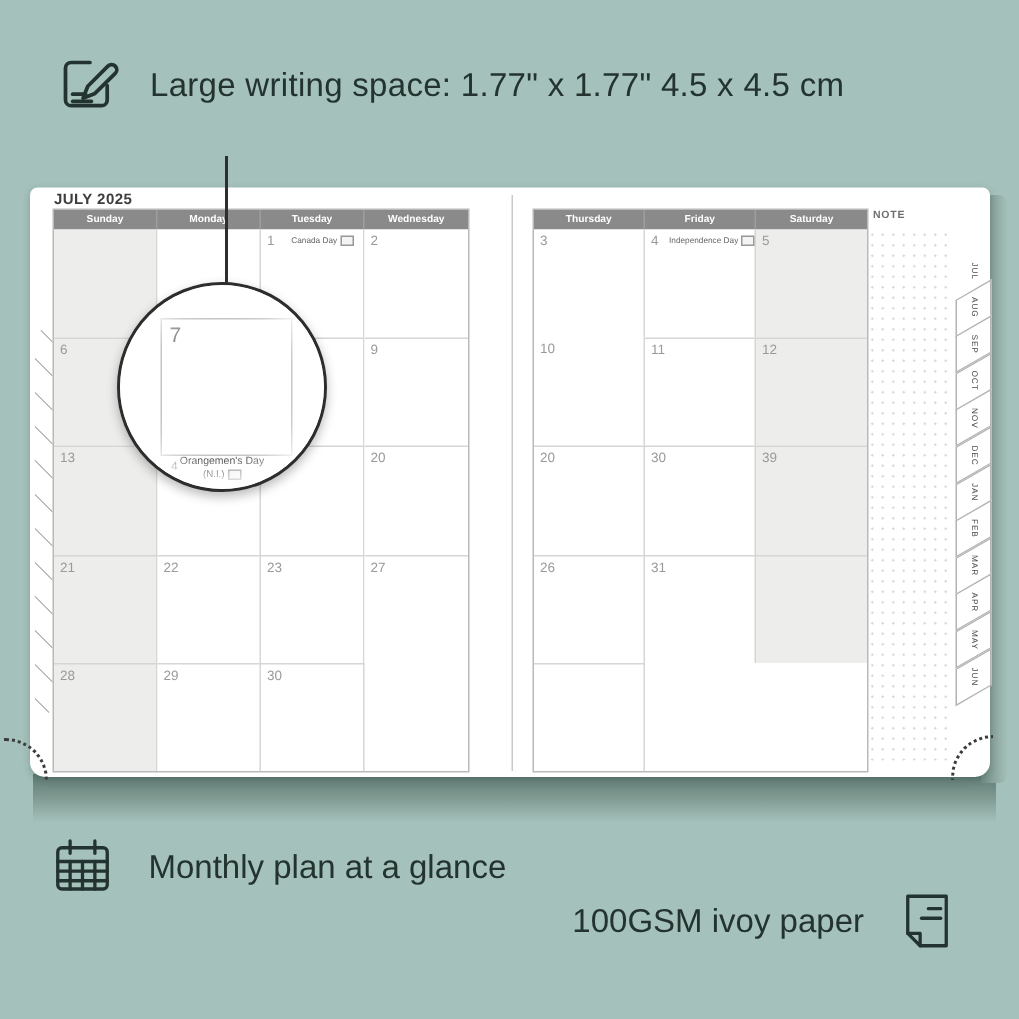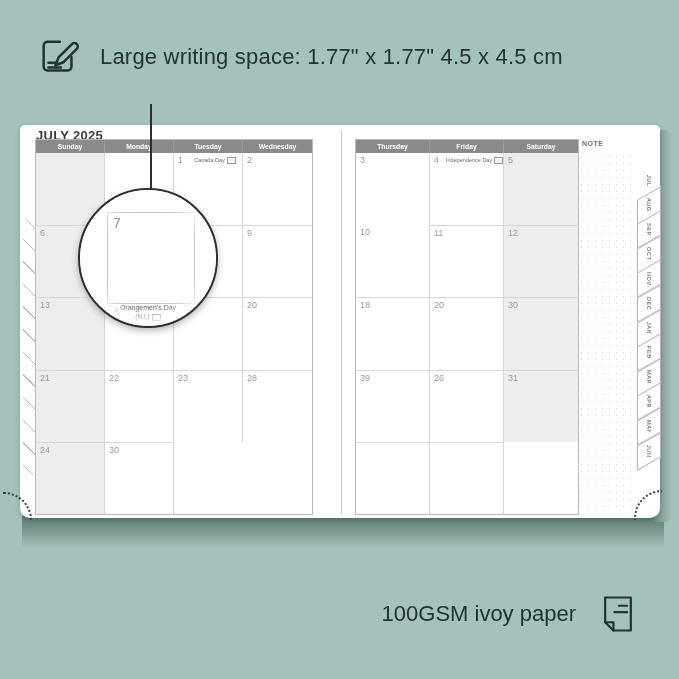--- a/index.html
+++ b/index.html
@@ -23,21 +23,21 @@
 
   
   .spread{position:absolute;left:20px;top:125px;width:640px;height:393px;background:#fff;z-index:1;
     border-radius:5px 5px 10px 10px;box-shadow:0 2px 5px rgba(40,60,55,.25);}
   .spine{position:absolute;left:321px;top:5px;width:1px;height:384px;background:#c9c9c9;}
 
   .hatch{position:absolute;left:3px;top:68px;width:26px;height:294px;
     background:repeating-linear-gradient(45deg,transparent 0 15px,#acacac 15px 16px);
     clip-path:polygon(0 11%,100% 0,100% 89%,0 100%);opacity:.8;}
 
-  .month-title{position:absolute;left:16px;top:3px;font-size:13px;font-weight:bold;color:#3d3d3d;letter-spacing:.3px;}
+  .month-title{position:absolute;left:16px;top:3px;font-size:10px;font-weight:bold;color:#3d3d3d;letter-spacing:.3px;}
 
   .cal{position:absolute;top:14px;border:1px solid #b9b9b9;background:#fff;}
   .cal-left{left:15px;width:276px;}
   .cal-right{left:335px;width:222px;}
   .cal-head{display:grid;background:#8a8a8a;}
   .cal-left .cal-head{grid-template-columns:repeat(4,1fr);}
   .cal-right .cal-head{grid-template-columns:repeat(3,1fr);}
   .cal-head .hcell{height:13px;line-height:13px;text-align:center;color:#fff;font-size:6.8px;font-weight:bold;
     border-right:1px solid #9e9e9e;}
   .cal-head .hcell:last-child{border-right:none;}
@@ -173,24 +173,27 @@
             <span class="daynum">21</span>
           </div>
         <div class="cell">
             <span class="daynum">22</span>
           </div>
         <div class="cell">
             <span class="daynum">23</span>
           </div>
 
         <div class="cell">
+            <span class="daynum">27</span>
+          </div>
+        <div class="cell">
             <span class="daynum">28</span>
           </div>
         <div class="cell">
-            <span class="daynum">24</span>
+            <span class="daynum">29</span>
           </div>
         <div class="cell">
             <span class="daynum">30</span>
           </div>
       </div>
     </div>
 
     <div class="spine"></div>
 
     <div class="cal cal-right">
@@ -215,23 +218,20 @@
             <span class="daynum">10</span>
           </div>
         <div class="cell">
             <span class="daynum">11</span>
           </div>
         <div class="cell">
             <span class="daynum">12</span>
           </div>
 
         <div class="cell">
-            <span class="daynum">18</span>
-          </div>
-        <div class="cell">
             <span class="daynum">20</span>
           </div>
 
         <div class="cell">
             <span class="daynum">30</span>
           </div>
         <div class="cell">
             <span class="daynum">39</span>
           </div>
         <div class="cell">
@@ -302,20 +302,36 @@
 
   <div class="magnifier">
     <div class="wsq">
       <span class="bigday">7</span>
     </div>
     <span class="pday">4</span>
     <div class="hol1">Orangemen's Day</div>
     <div class="hol2"><span>(N.I.)</span><span class="flag"></span></div>
   </div>
 
+  <div class="callout-bl">
+    <span class="icon">
+      <svg width="44" height="44" viewBox="0 0 48 48" fill="none" stroke="#23332f" stroke-width="2.4" stroke-linecap="round" stroke-linejoin="round">
+        <rect x="6" y="10" width="36" height="30" rx="3"></rect>
+        <path d="M15 5 v9"></path>
+          <path d="M33 5 v9"></path>
+        <path d="M6 20 h36"></path>
+          <path d="M6 27 h36"></path>
+          <path d="M6 34 h36"></path>
+        <path d="M15 20 v20"></path>
+          <path d="M24 20 v20"></path>
+          <path d="M33 20 v20"></path>
+      </svg>
+    </span>
+    <span class="txt">Monthly plan at a glance</span>
+  </div>
 
   <div class="callout-br">
     <span class="txt">100GSM ivoy paper</span>
     <span class="icon">
       <svg width="44" height="44" viewBox="0 0 48 48" fill="none" stroke="#23332f" stroke-width="2.4" stroke-linecap="round" stroke-linejoin="round">
         <path d="M10 6 h28 v36 h-19 l-9 -9 z"></path>
         <path d="M10 33 h9 v9"></path>
         <path d="M25 15 h9"></path>
           <path d="M20 22 h14"></path>
       </svg>

